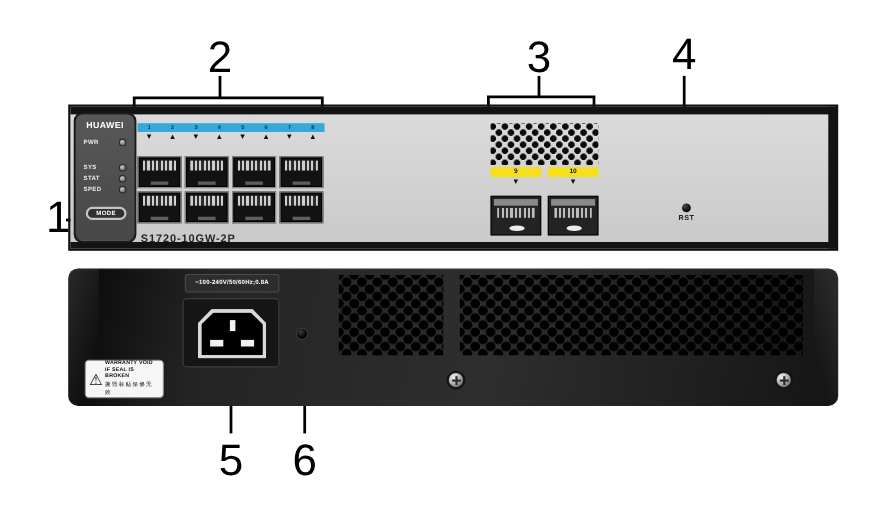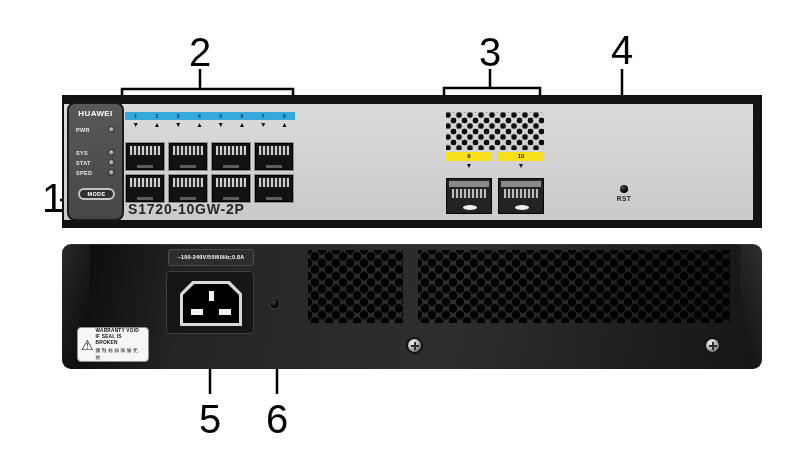--- a/index.html
+++ b/index.html
@@ -43,21 +43,21 @@
   .tri-row{height:11px;display:flex;}
   .tri-row span{flex:1;text-align:center;font-size:7px;line-height:10px;color:#101010;}
   .rj-grid{margin-top:11px;display:grid;grid-template-columns:repeat(4,40px);
            grid-auto-rows:29px;gap:3px 3px;}
   .rj45{position:relative;background:#121212;border:1px solid #8d8d8d;box-sizing:border-box;
         box-shadow:inset 0 0 0 1px #000;}
   .rj45 .pins{position:absolute;left:4px;right:4px;top:3px;height:9px;
               background:repeating-linear-gradient(90deg,#cfcfcf 0 2px,#2e2e2e 2px 4px);}
   .rj45 .latch{position:absolute;bottom:2px;left:11px;right:11px;height:3px;background:#5e5e5e;}
 
-  .model-label{position:absolute;left:64px;top:104px;font-size:14px;font-weight:bold;
+  .model-label{position:absolute;left:64px;top:115px;font-size:10px;font-weight:bold;
                color:#262626;letter-spacing:.8px;}
 
   
   .sfp-group{position:absolute;left:382px;top:15px;width:98px;}
   .sfp-perf{height:38px;
     background-image:radial-gradient(circle,#0c0c0c 2.7px,rgba(0,0,0,0) 3.2px),
                      radial-gradient(circle,#0c0c0c 2.7px,rgba(0,0,0,0) 3.2px);
     background-size:11px 11px;background-position:2px 3px,7.5px 8.5px;}
   .sfp-strips{display:flex;gap:6px;margin-top:2px;}
   .sfp-strip{width:46px;height:9px;background:#f6df1c;text-align:center;

